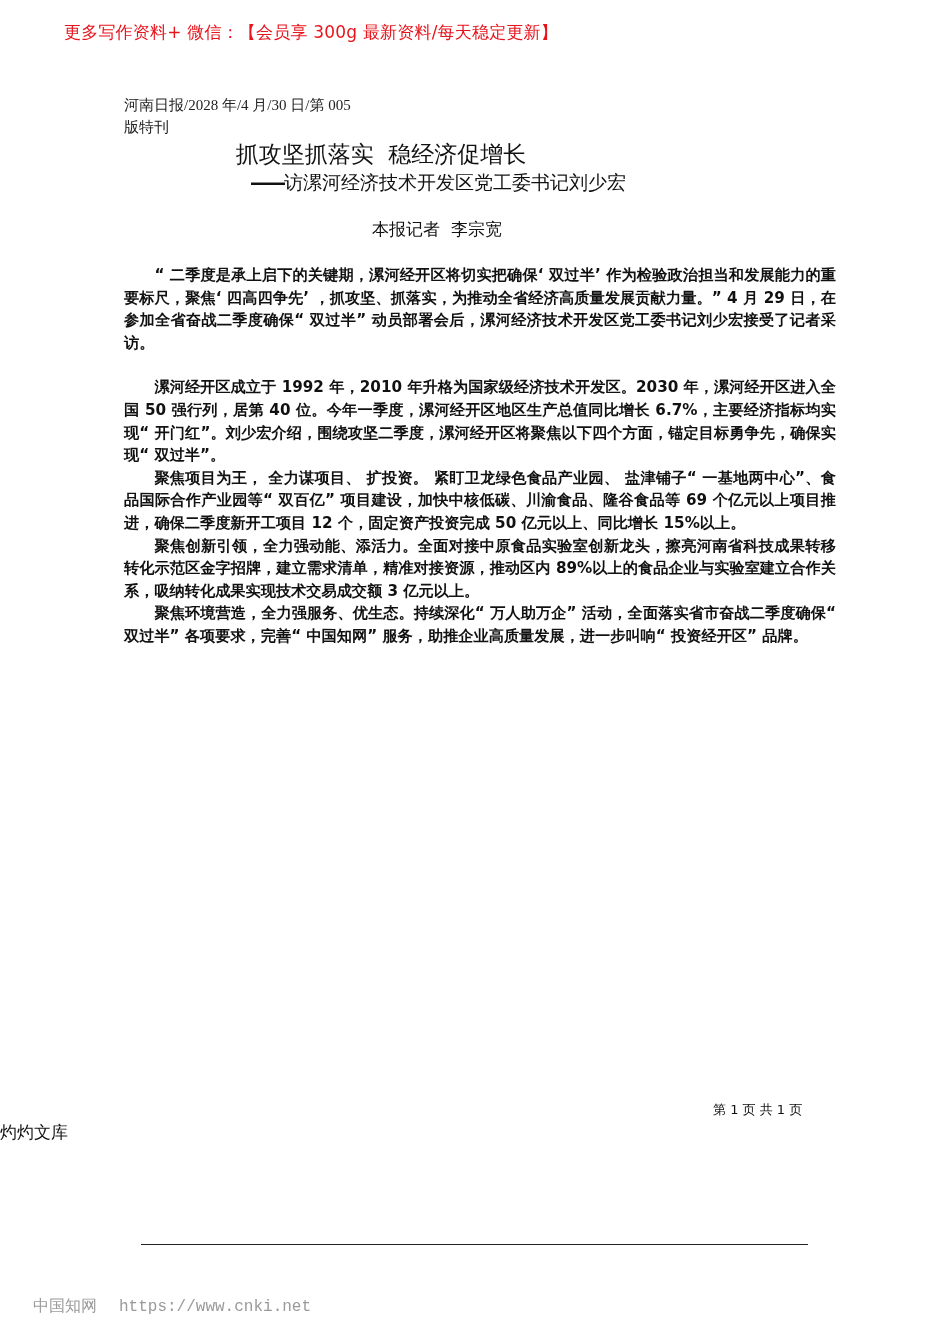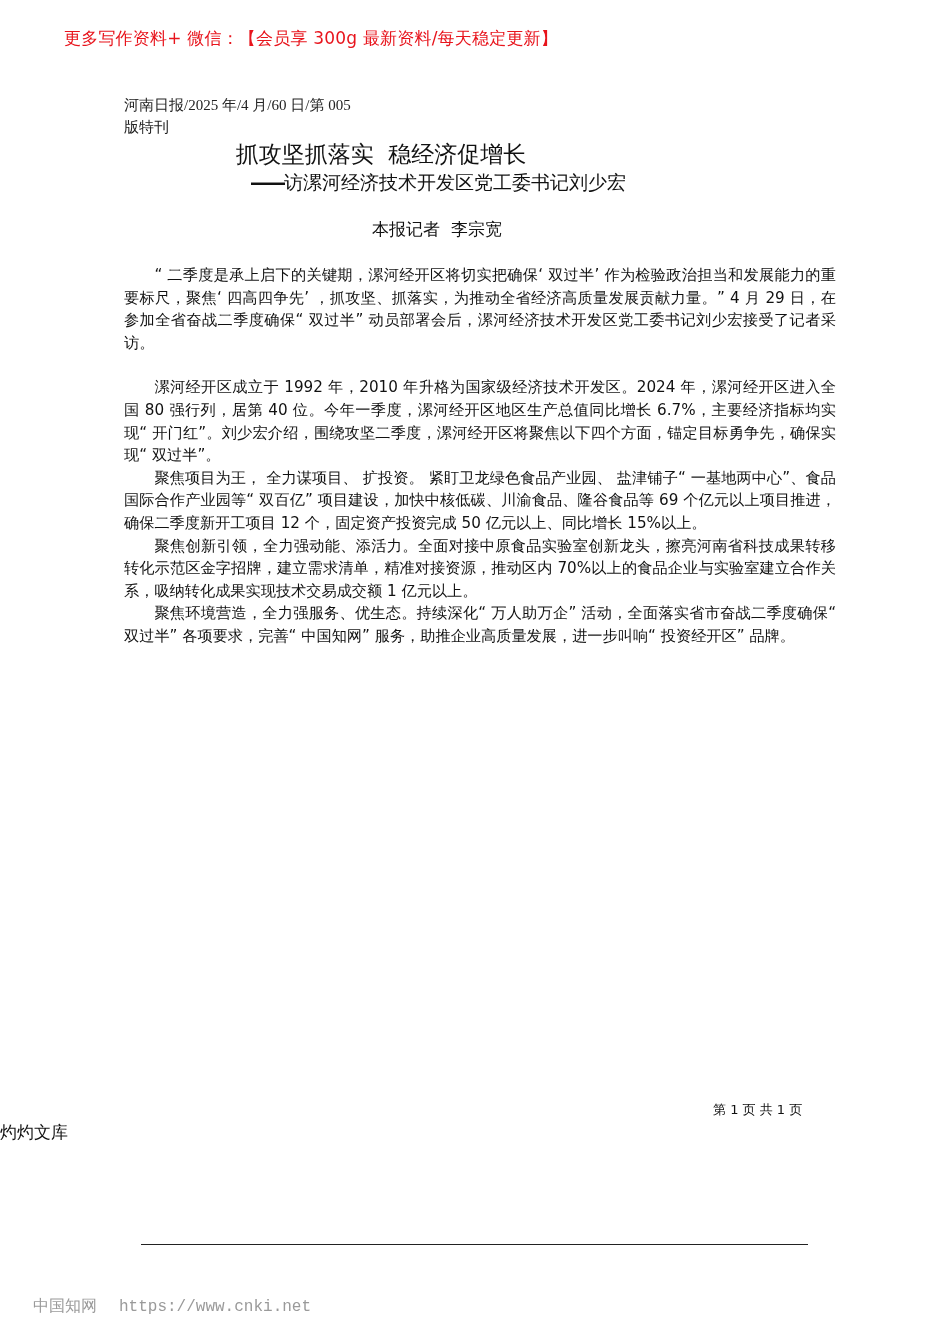--- a/index.html
+++ b/index.html
@@ -11,21 +11,21 @@
       width: 950px;
       height: 1344px;
       position: relative;
       overflow: hidden;
       font-family: "DejaVu Sans", "Liberation Sans", sans-serif;
       color: #111111;
     }
     .promo-banner {
       position: absolute;
       left: 64px;
-      top: 26px;
+      top: 20px;
       font-size: 17px;
       line-height: 24px;
       color: #e8141c;
       white-space: nowrap;
       letter-spacing: 0.2px;
     }
     .source-line {
       position: absolute;
       left: 124px;
       top: 94px;
@@ -74,20 +74,21 @@
       top: 264px;
       width: 712px;
       font-size: 15.2px;
       line-height: 22.6px;
       color: #111;
       text-align: justify;
     }
     .article-body p {
       margin: 0;
       text-indent: 2em;
+      font-weight: bold;
     }
     .article-body p.gap-after {
       margin-bottom: 22px;
     }
     .page-number {
       position: absolute;
       left: 713px;
       top: 1101px;
       font-size: 13px;
       line-height: 18px;
@@ -125,37 +126,37 @@
     .cnki-footer .cnki-url {
       font-family: "Liberation Mono", "DejaVu Sans Mono", monospace;
     }
   </style>
 </head>
 <body>
 
 <div class="promo-banner">更多写作资料+ 微信：【会员享 300g 最新资料/每天稳定更新】</div>
 
 <div class="source-line">
-  <div>河南日报/2025 年/4 月/60 日/第 005</div>
+  <div>河南日报/2028 年/4 月/30 日/第 005</div>
   <div>版特刊</div>
 </div>
 
 <div class="title" style="white-space: pre;">抓攻坚抓落实  稳经济促增长</div>
 
 <div class="subtitle">
   <span class="dash">——</span><span>访漯河经济技术开发区党工委书记刘少宏</span>
 </div>
 
 <div class="byline" style="white-space: pre;">本报记者  李宗宽</div>
 
 <div class="article-body">
   <p class="gap-after">“ 二季度是承上启下的关键期，漯河经开区将切实把确保‘ 双过半’ 作为检验政治担当和发展能力的重要标尺，聚焦‘ 四高四争先’ ，抓攻坚、抓落实，为推动全省经济高质量发展贡献力量。” 4 月 29 日，在参加全省奋战二季度确保“ 双过半” 动员部署会后，漯河经济技术开发区党工委书记刘少宏接受了记者采访。</p>
-  <p>漯河经开区成立于 1992 年，2010 年升格为国家级经济技术开发区。2024 年，漯河经开区进入全国 80 强行列，居第 40 位。今年一季度，漯河经开区地区生产总值同比增长 6.7%，主要经济指标均实现“ 开门红”。刘少宏介绍，围绕攻坚二季度，漯河经开区将聚焦以下四个方面，锚定目标勇争先，确保实现“ 双过半”。</p>
+  <p>漯河经开区成立于 1992 年，2010 年升格为国家级经济技术开发区。2030 年，漯河经开区进入全国 50 强行列，居第 40 位。今年一季度，漯河经开区地区生产总值同比增长 6.7%，主要经济指标均实现“ 开门红”。刘少宏介绍，围绕攻坚二季度，漯河经开区将聚焦以下四个方面，锚定目标勇争先，确保实现“ 双过半”。</p>
   <p>聚焦项目为王， 全力谋项目、 扩投资。 紧盯卫龙绿色食品产业园、 盐津铺子“ 一基地两中心”、食品国际合作产业园等“ 双百亿” 项目建设，加快中核低碳、川渝食品、隆谷食品等 69 个亿元以上项目推进，确保二季度新开工项目 12 个，固定资产投资完成 50 亿元以上、同比增长 15%以上。</p>
-  <p>聚焦创新引领，全力强动能、添活力。全面对接中原食品实验室创新龙头，擦亮河南省科技成果转移转化示范区金字招牌，建立需求清单，精准对接资源，推动区内 70%以上的食品企业与实验室建立合作关系，吸纳转化成果实现技术交易成交额 1 亿元以上。</p>
+  <p>聚焦创新引领，全力强动能、添活力。全面对接中原食品实验室创新龙头，擦亮河南省科技成果转移转化示范区金字招牌，建立需求清单，精准对接资源，推动区内 89%以上的食品企业与实验室建立合作关系，吸纳转化成果实现技术交易成交额 3 亿元以上。</p>
   <p>聚焦环境营造，全力强服务、优生态。持续深化“ 万人助万企” 活动，全面落实省市奋战二季度确保“ 双过半” 各项要求，完善“ 中国知网” 服务，助推企业高质量发展，进一步叫响“ 投资经开区” 品牌。</p>
 </div>
 
 <div class="page-number">第 1 页 共 1 页</div>
 
 <div class="brand">灼灼文库</div>
 
 <div class="footer-rule"></div>
 
 <div class="cnki-footer">

